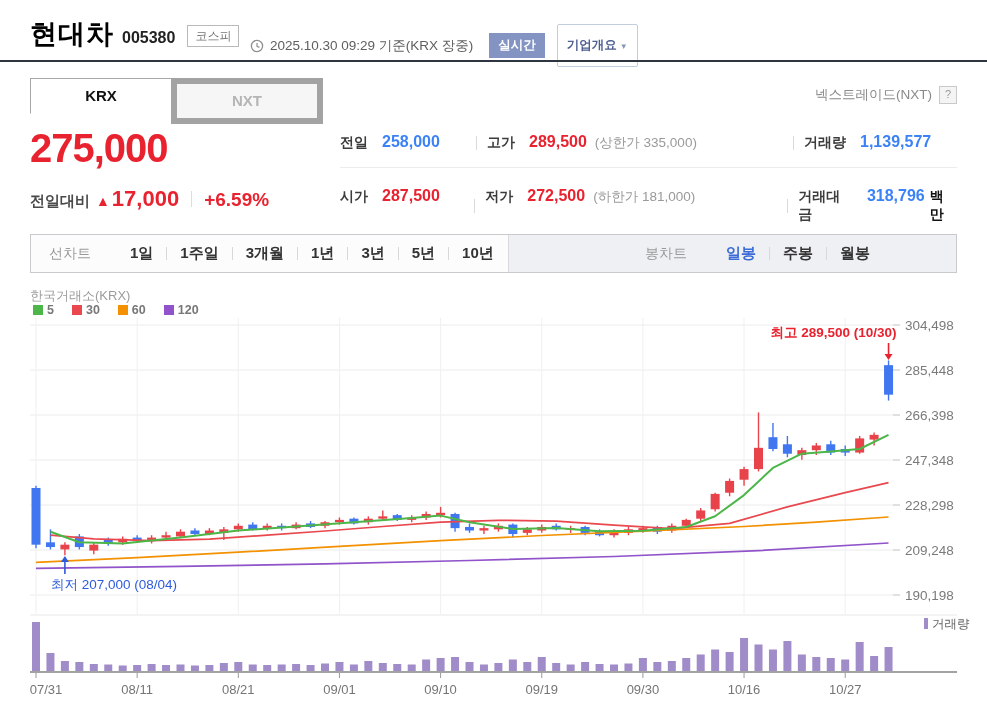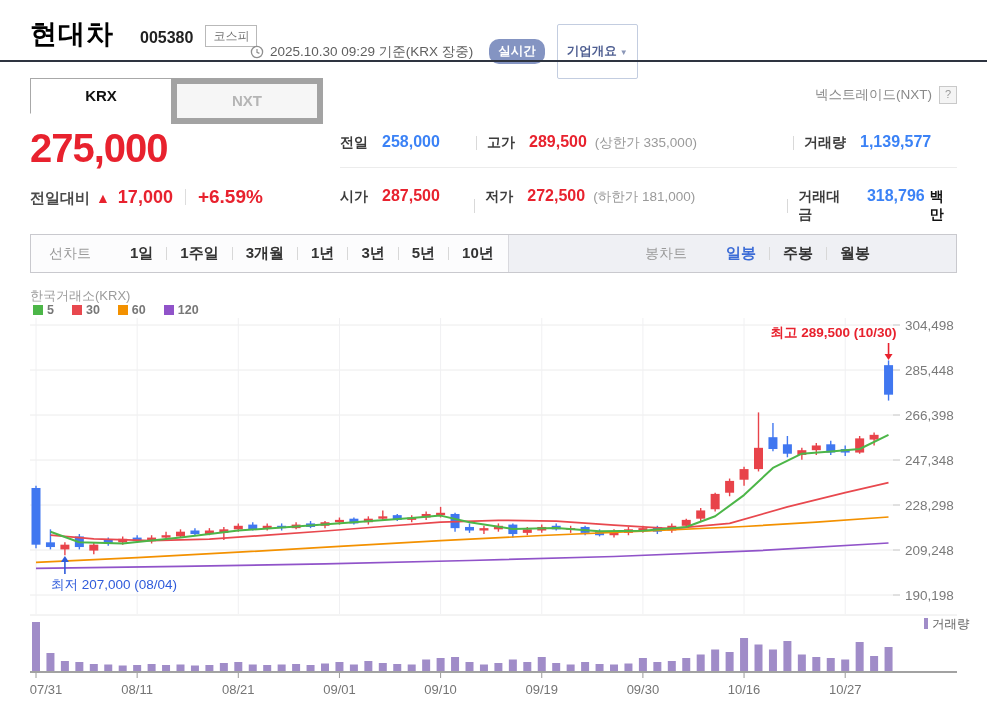--- a/index.html
+++ b/index.html
@@ -2,48 +2,48 @@
 <html><head>
 <meta charset="utf-8">
 <style>
   html,body{margin:0;padding:0;background:#fff;}
   body{font-family:"Liberation Sans","DejaVu Sans",sans-serif;}
   #page{position:relative;width:987px;height:727px;background:#fff;overflow:hidden;}
 
   
   .hdr{position:absolute;left:30px;top:16px;display:flex;align-items:baseline;}
   .hdr-title{font-size:27px;font-weight:bold;color:#000;letter-spacing:1px;}
-  .hdr-code{font-size:16px;font-weight:bold;color:#222;margin-left:26px;}
+  .hdr-code{font-size:16px;font-weight:bold;color:#222;margin-left:8px;}
   .hdr-badge{display:inline-block;margin-left:12px;font-size:12px;color:#777;
     border:1px solid #b9b9b9;background:#fff;padding:2px 7px 1px;position:relative;top:-3px;}
   .hdr-meta{position:absolute;left:250px;top:24px;display:flex;align-items:center;gap:6px;}
   .hdr-time{font-size:13.5px;color:#5f5f5f;}
   .btn-rt{background:#8494c2;color:#fff;font-size:12.5px;font-weight:bold;border:none;
-    border-radius:10px;padding:4px 9px;margin-left:10px;cursor:pointer;}
+    border-radius:0;padding:4px 9px;margin-left:10px;cursor:pointer;}
   .btn-ov{background:#fff;color:#4e5e91;font-size:12.5px;font-weight:bold;
-    border:1px solid #c3cde0;border-radius:2px;padding:18px 9px;margin-left:6px;cursor:pointer;}
+    border:1px solid #c3cde0;border-radius:2px;padding:12px 9px;margin-left:6px;cursor:pointer;}
   .btn-ov .arr{font-size:8px;color:#8b97b8;margin-left:3px;}
   .dark-rule{position:absolute;left:0;top:60px;width:987px;height:2px;background:#2e3440;}
 
   
   .tab{position:absolute;top:78px;height:34px;width:140px;line-height:34px;text-align:center;
     font-size:15px;font-weight:bold;cursor:pointer;}
   .tab-krx{left:30px;background:#fff;border:1px solid #a8a8a8;border-bottom:1px solid #fff;color:#111;}
   .tab-nxt{left:171px;background:#f6f6f6;border:6px solid #a3a3a3;color:#b5b5b5;}
   .nxt-info{position:absolute;right:30px;top:86px;display:flex;align-items:center;gap:7px;}
   .nxt-info-txt{font-size:13.5px;color:#8a8a8a;}
   .help-btn{width:16px;height:16px;line-height:15px;text-align:center;font-size:11px;color:#999;
     border:1px solid #c9c9c9;background:#f4f4f4;cursor:pointer;}
 
   
   .cur-price{position:absolute;left:30px;top:126px;font-size:40px;font-weight:bold;color:#e8222e;letter-spacing:-1px;}
   .chg-row{position:absolute;left:30px;top:186px;display:flex;align-items:baseline;}
   .chg-label{font-size:15px;font-weight:bold;color:#4a4a4a;}
   .chg-arrow{font-size:14px;color:#e8222e;margin-left:6px;}
-  .chg-val{font-size:18px;font-weight:bold;color:#e8222e;margin-left:8px;}
+  .chg-val{font-size:22px;font-weight:bold;color:#e8222e;margin-left:2px;}
   .chg-div{width:1px;height:16px;background:#ddd;margin:0 12px;align-self:center;}
   .chg-pct{font-size:19px;font-weight:bold;color:#e8222e;}
 
   
   .srow{position:absolute;left:340px;width:617px;display:flex;align-items:baseline;}
   .srow1{top:133px;} .srow2{top:187px;}
   .sdiv{position:absolute;left:340px;top:167px;width:617px;height:1px;background:#ececec;}
   .scell{display:flex;align-items:baseline;}
   .c1{width:126px;} .c2{width:296px;}
   .ssep{width:1px;height:14px;background:#d9d9d9;margin:0 10px;align-self:center;}

